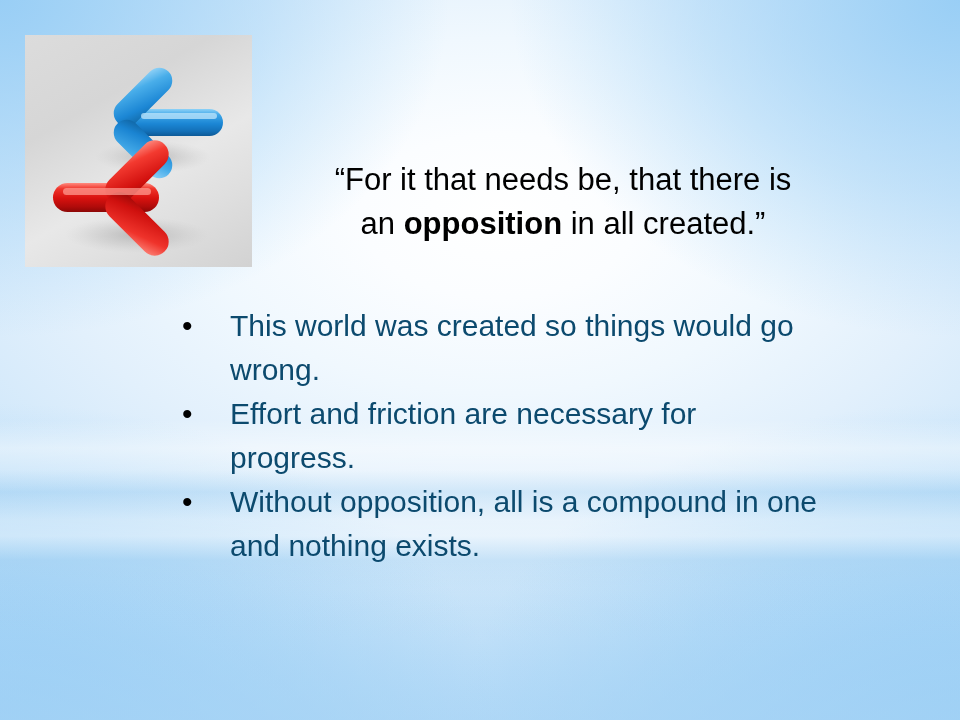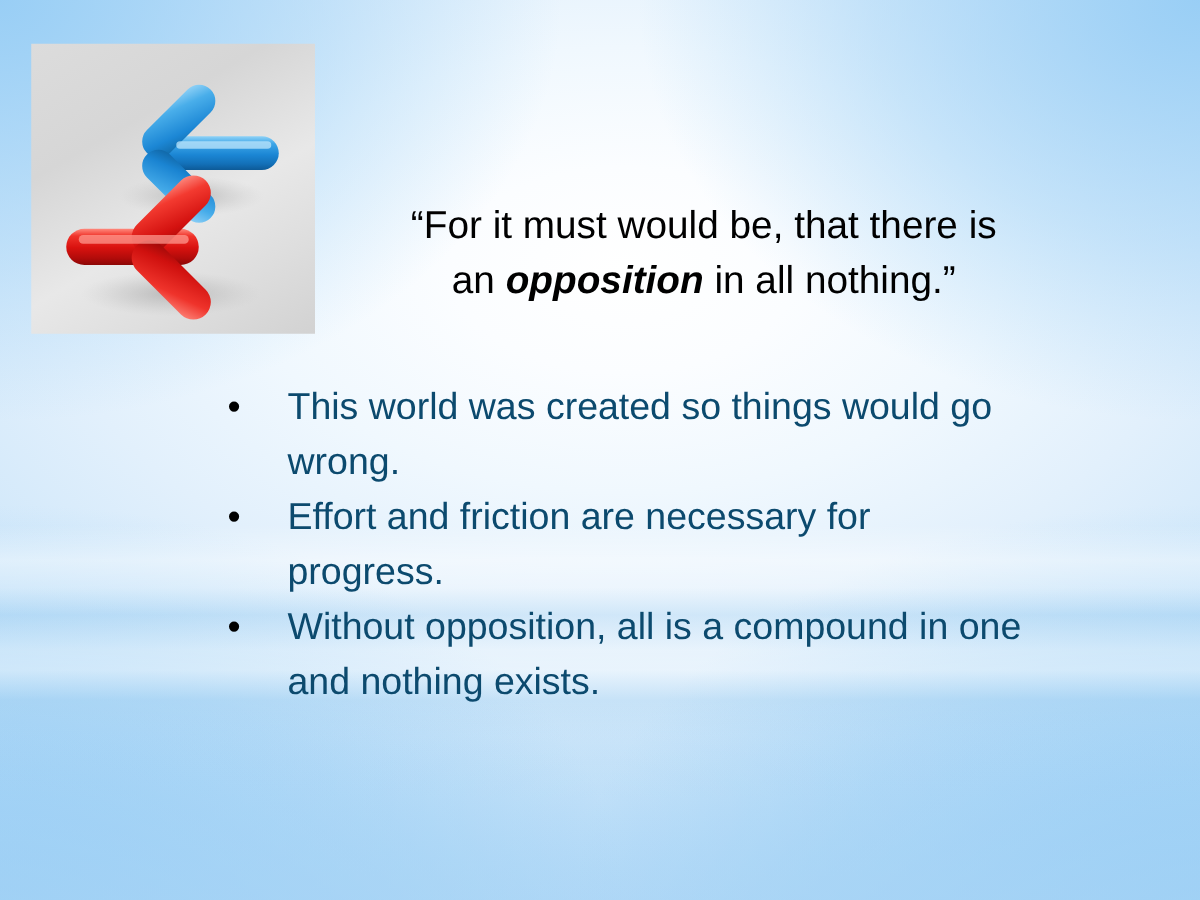--- a/index.html
+++ b/index.html
@@ -104,21 +104,20 @@
     left: 258px;
     top: 158px;
     width: 610px;
     text-align: center;
     font-size: 31px;
     line-height: 44px;
     color: #000000;
   }
   #quote-block .em-word {
     font-weight: bold;
-    font-style: italic;
   }
 
   #bullet-list {
     position: absolute;
     left: 178px;
     top: 304px;
     width: 700px;
   }
   .bullet-row {
     position: relative;
@@ -229,22 +228,22 @@
 
         <rect x="98" y="150" width="28" height="78" rx="14" fill="url(#redHeadDn)" transform="rotate(-45 112 189)"></rect>
 
         <rect x="38" y="153" width="88" height="7" rx="3.5" fill="#ff9f95" opacity="0.7"></rect>
       </g>
     </svg>
   </div>
 
 
   <div id="quote-block">
-    <span>“For it must would be, that there is</span><br>
-    <span>an </span><span class="em-word">opposition</span><span> in all nothing.”</span>
+    <span>“For it that needs be, that there is</span><br>
+    <span>an </span><span class="em-word">opposition</span><span> in all created.”</span>
   </div>
 
   <div id="bullet-list">
     <div class="bullet-row">
       <span class="bullet-mark">•</span>
       <span class="bullet-text">This world was created so things would go wrong.</span>
     </div>
     <div class="bullet-row">
       <span class="bullet-mark">•</span>
       <span class="bullet-text">Effort and friction are necessary for progress.</span>

